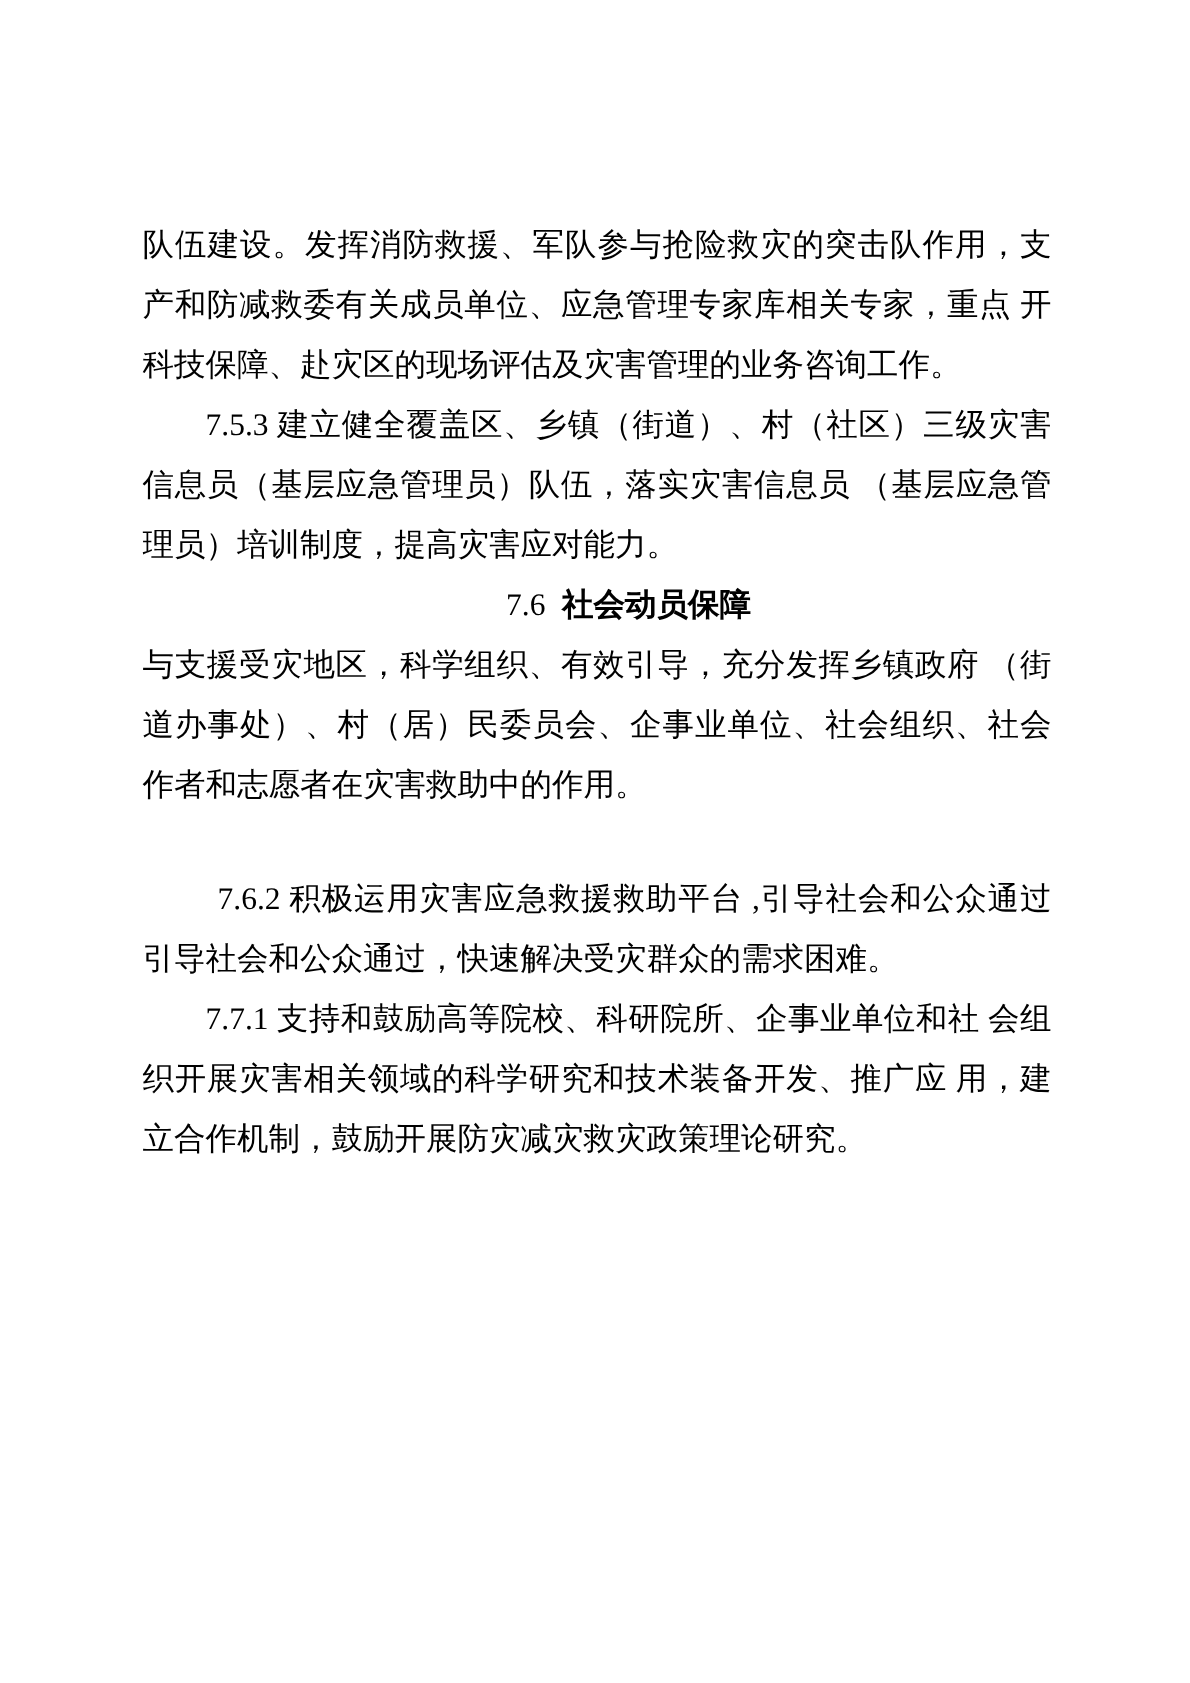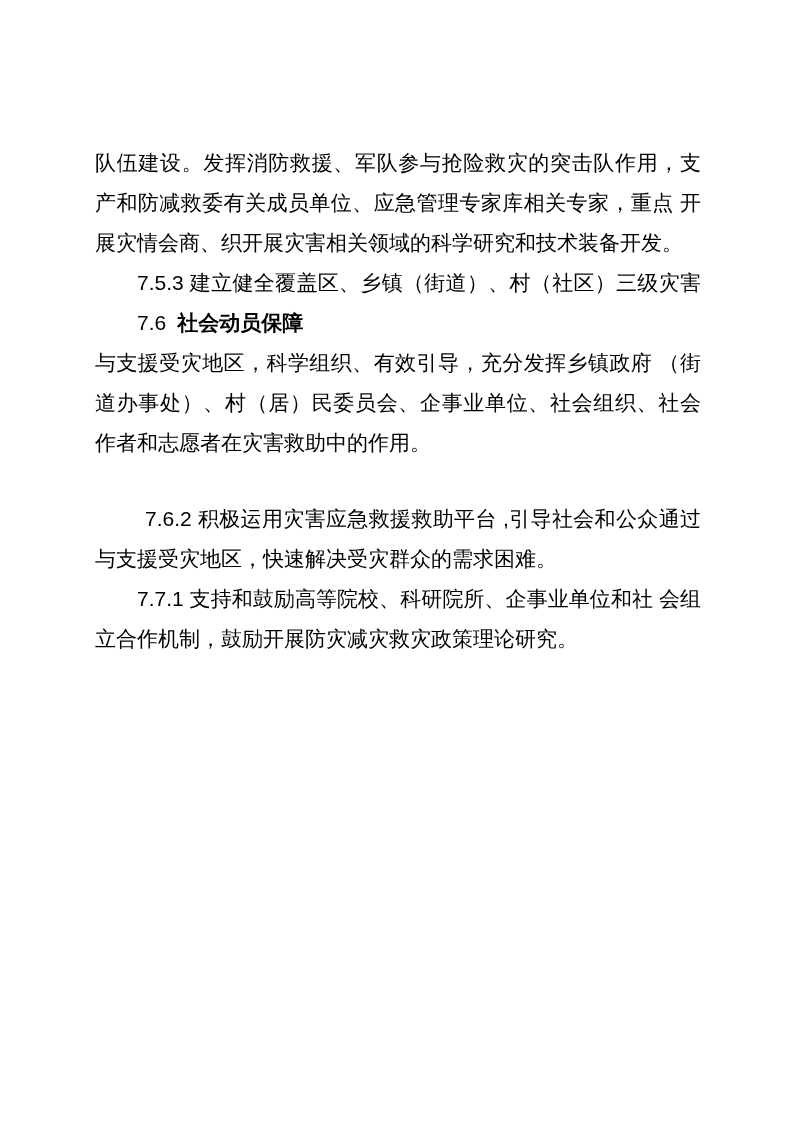--- a/index.html
+++ b/index.html
@@ -6,21 +6,21 @@
     margin: 0;
     padding: 0;
     background: #ffffff;
   }
   .page {
     position: relative;
     width: 793px;
     height: 882px;
     background: #ffffff;
     overflow: hidden;
-    font-family: Liberation Sans, sans-serif;
+    font-family: Liberation Serif, serif;
     color: #000000;
   }
   .text-block {
     position: absolute;
     left: 95px;
     top: 143px;
     width: 606px;
   }
   .line {
     font-size: 21px;
@@ -28,21 +28,21 @@
     height: 40px;
     color: #000000;
     overflow: hidden;
   }
   
   .just {
     text-align: justify;
     text-align-last: justify;
   }
   
-  .ind  { text-indent: 42px; }
+  .ind  { text-indent: 42px; text-align: center; }
   
   .ind2 { text-indent: 50px; margin-top: 36px; }
   .heading-num {
     font-weight: 400;
   }
   .heading-title {
     font-weight: 700;
     margin-left: 11px;
   }
   .footer {
@@ -56,35 +56,38 @@
 </style>
 </head>
 <body>
 
 <div class="page">
   <div class="text-block">
 
     <div class="line just">队伍建设。发挥消防救援、军队参与抢险救灾的突击队作用，支</div>
 
     <div class="line just">产和防减救委有关成员单位、应急管理专家库相关专家，重点 开</div>
-    <div class="line">展灾情会商、织开展灾害相关领域的科学研究和技术装备开发。</div>
+    <div class="line">科技保障、赴灾区的现场评估及灾害管理的业务咨询工作。</div>
 
     <div class="line just ind">7.5.3 建立健全覆盖区、乡镇（街道）、村（社区）三级灾害</div>
+    <div class="line just">信息员（基层应急管理员）队伍，落实灾害信息员 （基层应急管</div>
+    <div class="line">理员）培训制度，提高灾害应对能力。</div>
 
     <div class="line ind">
       <span class="heading-num">7.6</span><span class="heading-title">社会动员保障</span>
     </div>
 
     <div class="line just">与支援受灾地区，科学组织、有效引导，充分发挥乡镇政府 （街</div>
     <div class="line just">道办事处）、村（居）民委员会、企事业单位、社会组织、社会工</div>
     <div class="line">作者和志愿者在灾害救助中的作用。</div>
 
     <div class="line just ind2">7.6.2 积极运用灾害应急救援救助平台 ,引导社会和公众通过</div>
-    <div class="line">与支援受灾地区，快速解决受灾群众的需求困难。</div>
+    <div class="line">引导社会和公众通过，快速解决受灾群众的需求困难。</div>
 
 
     <div class="line just ind">7.7.1 支持和鼓励高等院校、科研院所、企事业单位和社 会组</div>
+    <div class="line just">织开展灾害相关领域的科学研究和技术装备开发、推广应 用，建</div>
     <div class="line">立合作机制，鼓励开展防灾减灾救灾政策理论研究。</div>
 
   </div>
 
   <div class="footer">— 36 —</div>
 </div>
 
 </body></html>

